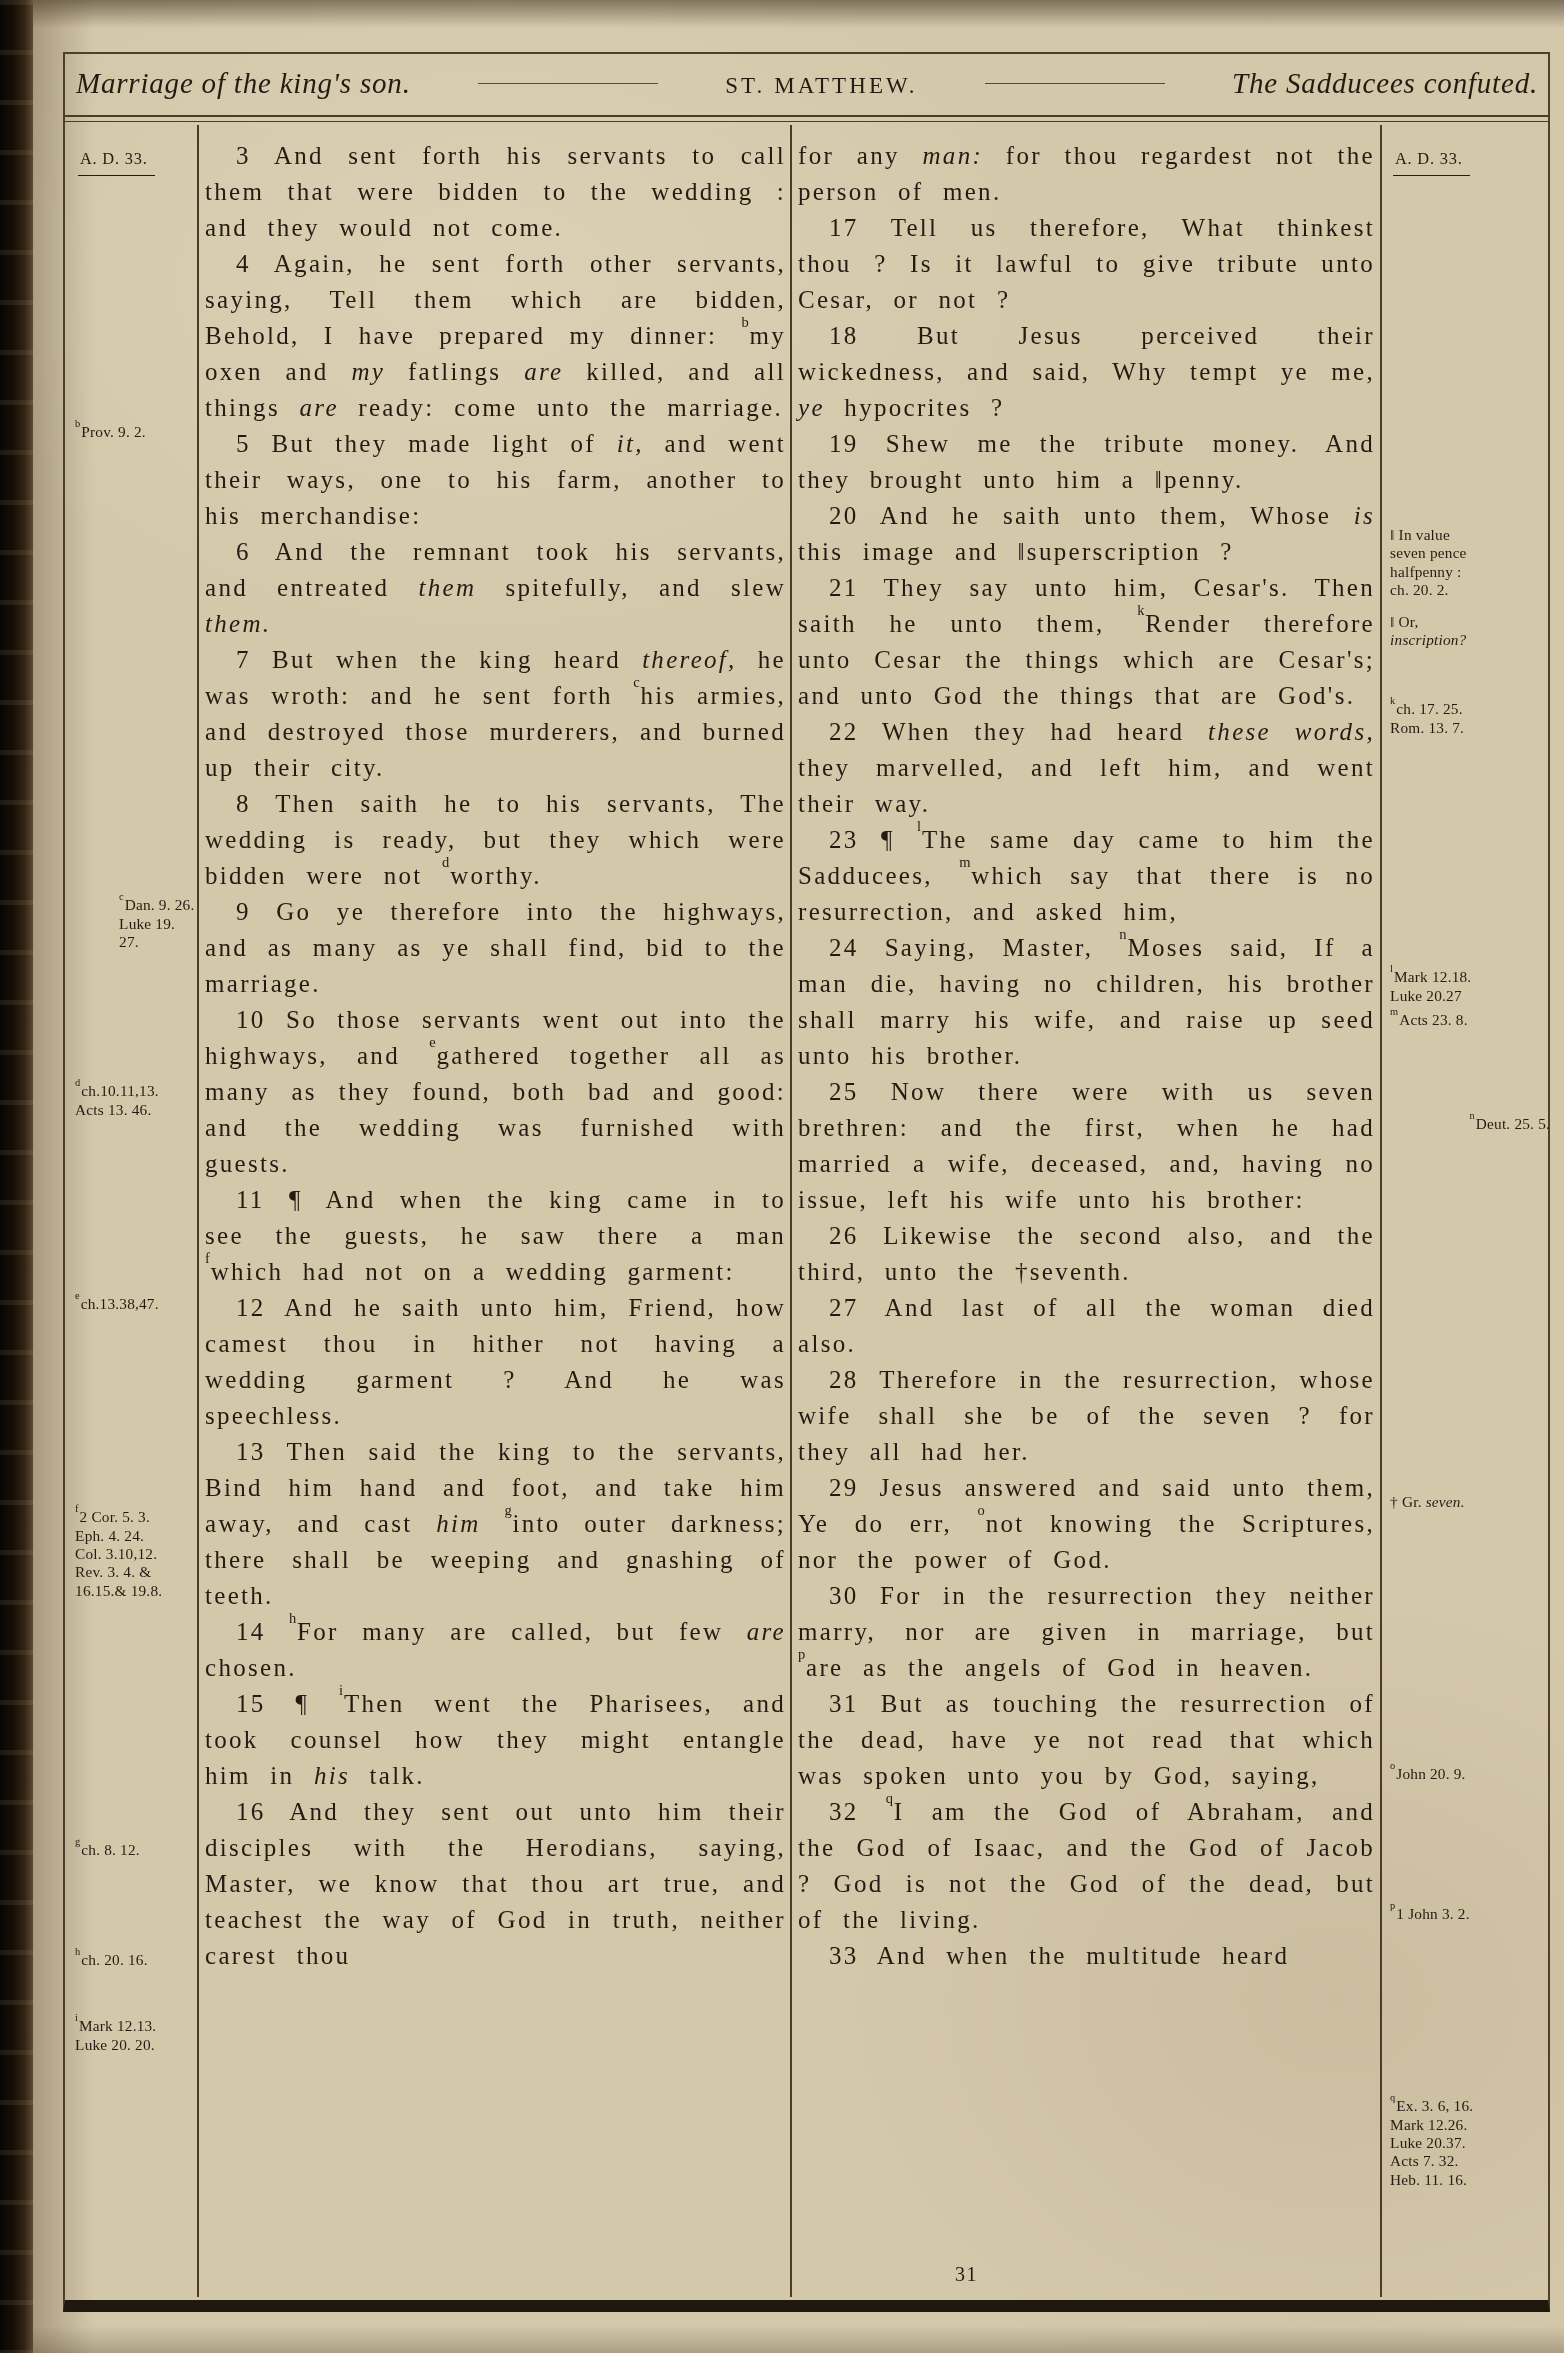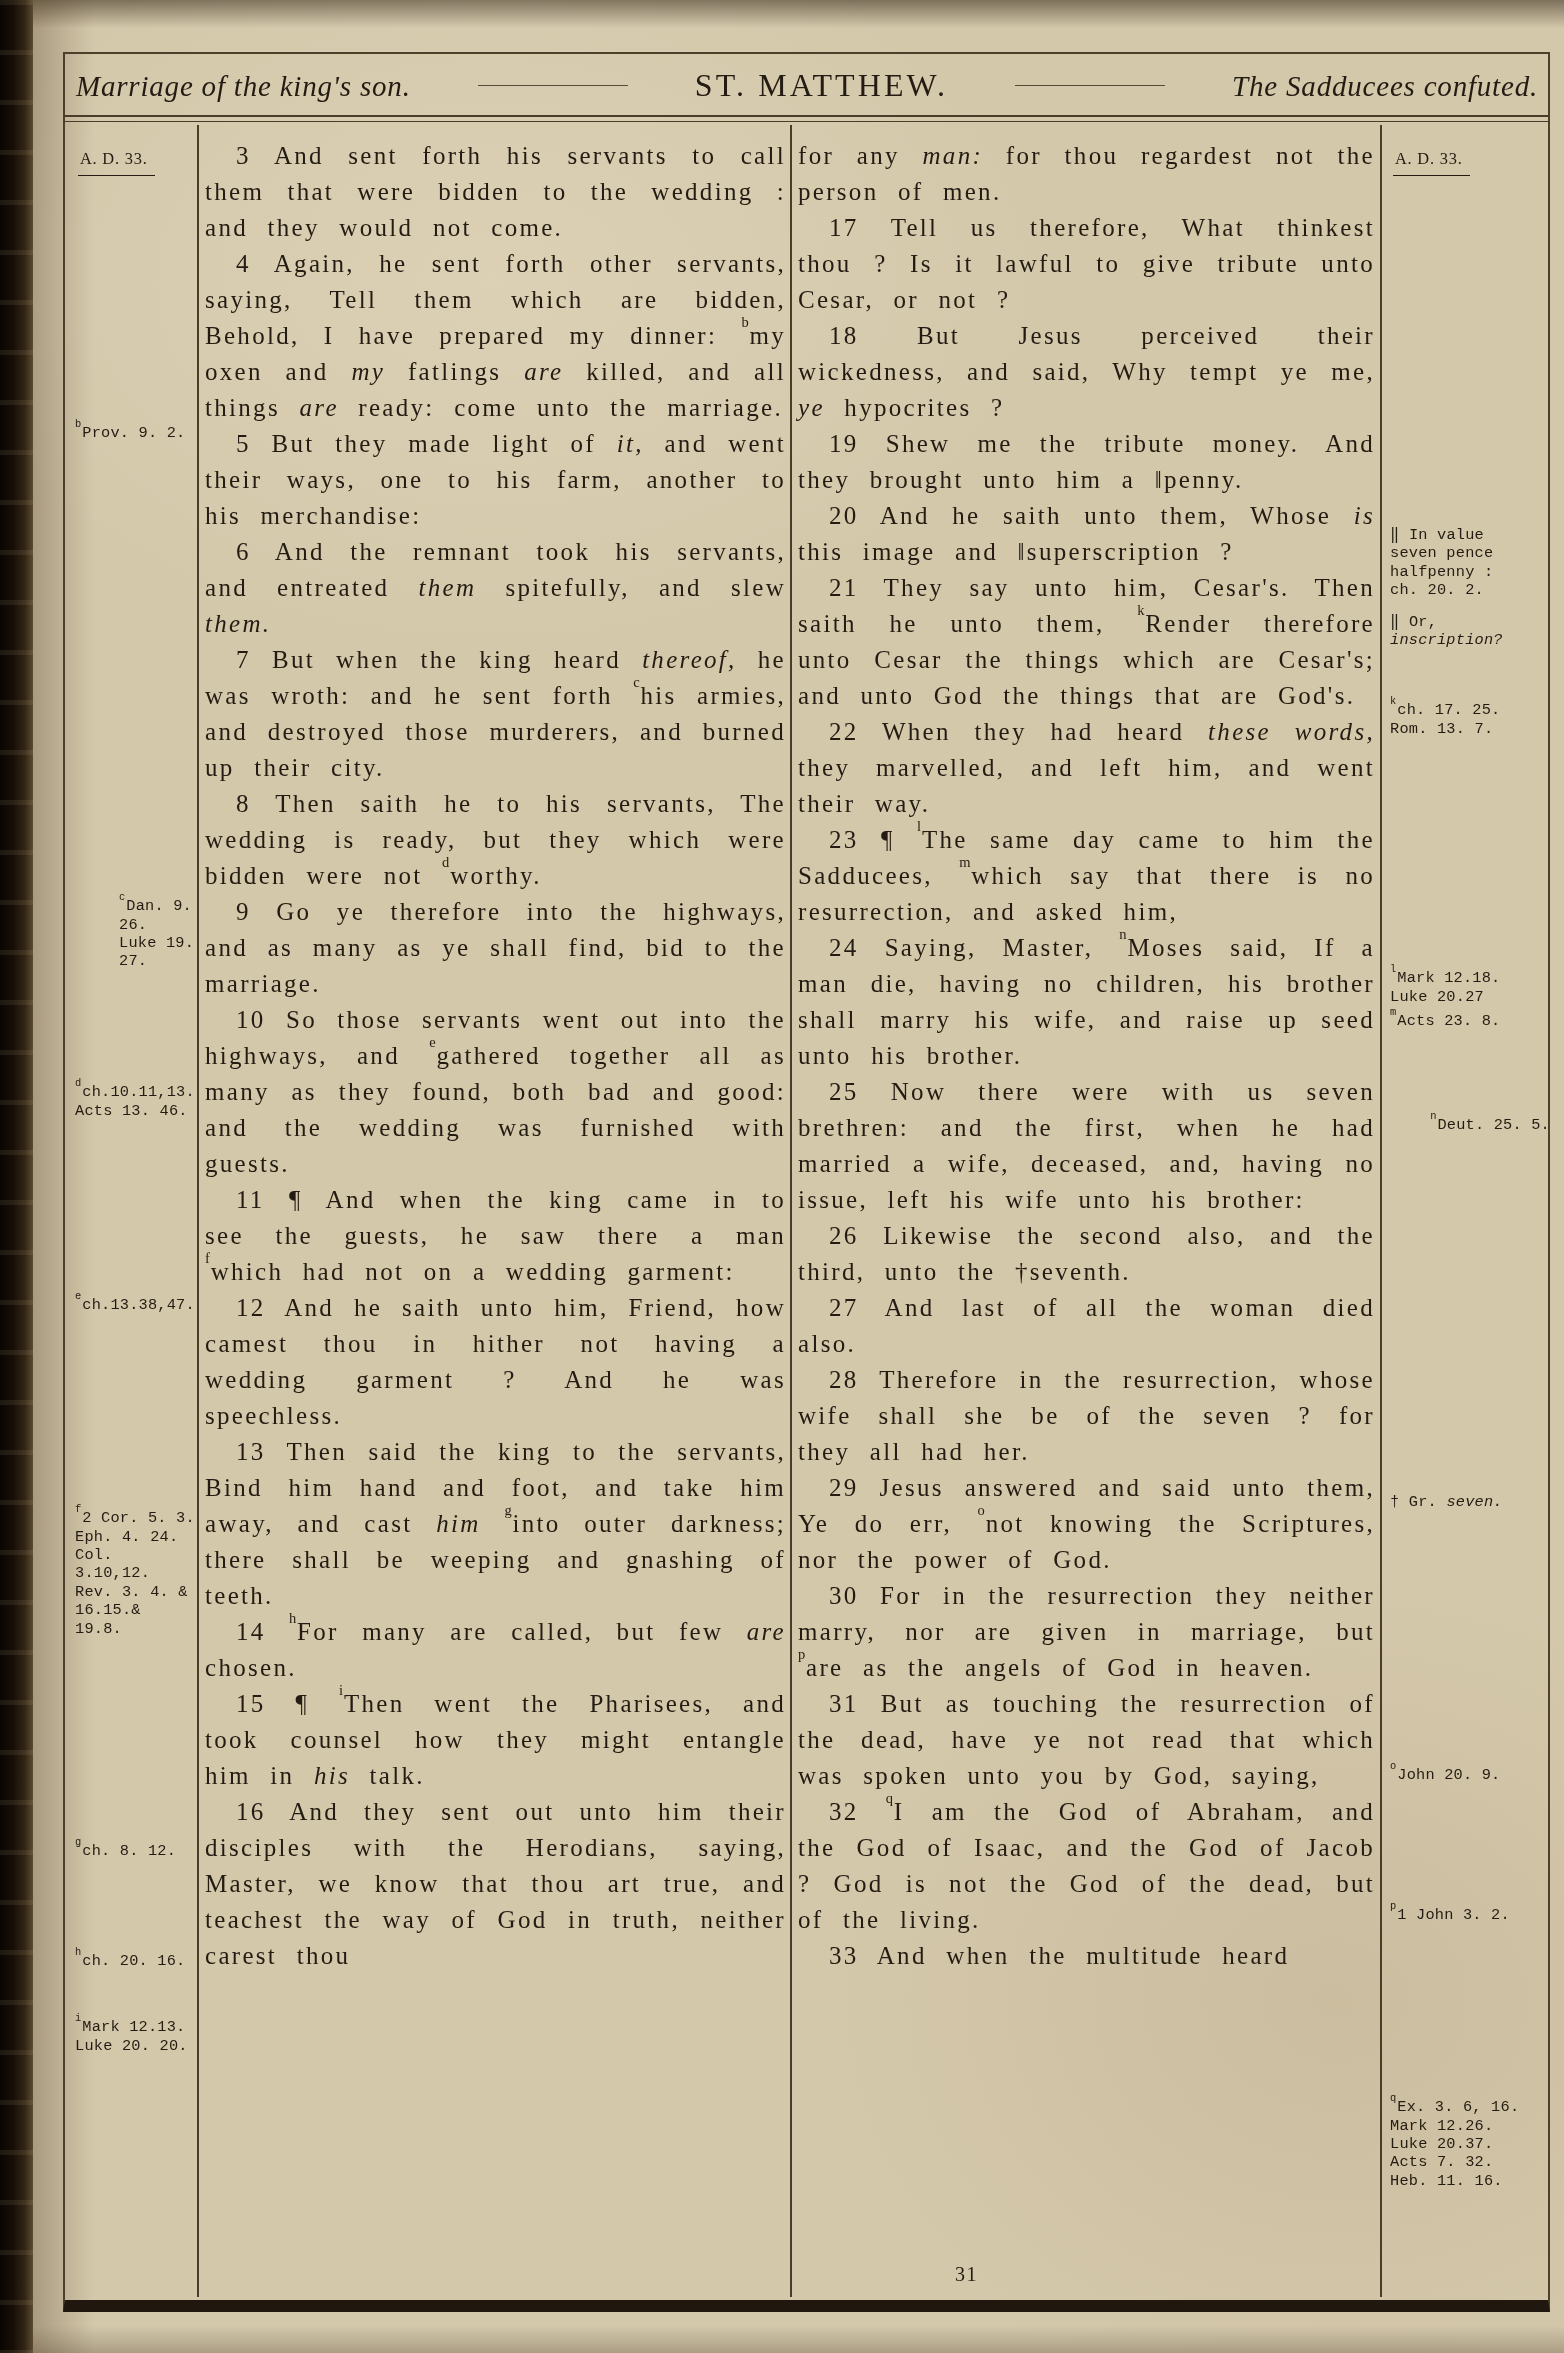--- a/index.html
+++ b/index.html
@@ -40,21 +40,21 @@
     border:2.3px solid #4e3f2a;
     border-bottom:12.5px solid #20180e;
   }
   
   .header{
     position:absolute;left:43px;top:67px;width:1462px;
     display:flex;align-items:baseline;color:var(--ink);gap:48px;
   }
   .header .ht{white-space:nowrap;}
   .h-left,.h-right{font-style:italic;font-size:29px;letter-spacing:0.8px;}
-  .h-center{font-size:32px;letter-spacing:3.1px;}
+  .h-center{font-size:23px;letter-spacing:3.1px;}
   .hrule{flex:1;height:1.6px;background:rgba(52,42,26,.8);margin:0 19px;align-self:center;}
   
   .double-rule{
     position:absolute;left:30px;top:115px;width:1487px;height:7px;
     box-sizing:border-box;
     border-top:2.3px solid var(--rule);
     border-bottom:1.6px solid var(--rule);
   }
   
   .vrule{position:absolute;top:125px;width:1.6px;height:2172px;background:var(--rule);}
@@ -85,21 +85,21 @@
     position:absolute;left:6.3px;
     font-size:16.4px;letter-spacing:0.8px;
     border-bottom:1.6px solid var(--ink);
     padding:0 7.8px 6.3px 1.6px;
     white-space:nowrap;
   }
   .note{
     position:absolute;left:3.1px;right:0;
     font-size:15.3px;line-height:18.4px;letter-spacing:0.2px;
   }
-  .note-line{display:block;font-family:Liberation Mono, monospace;}
+  .note-line{display:block;}
   .note sup{font-size:.68em;position:relative;top:-.35em;margin-right:0.8px;}
   .page-number{
     position:absolute;left:922px;top:2263px;width:75px;text-align:left;
     font-size:20px;letter-spacing:1.6px;color:var(--ink);
   }
 </style>
 </head>
 <body>
 
 <div class="stage">

